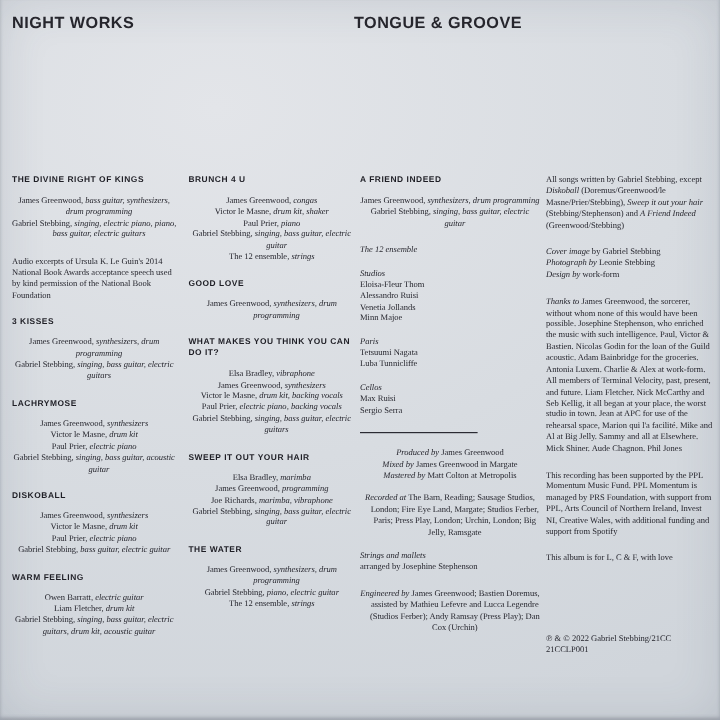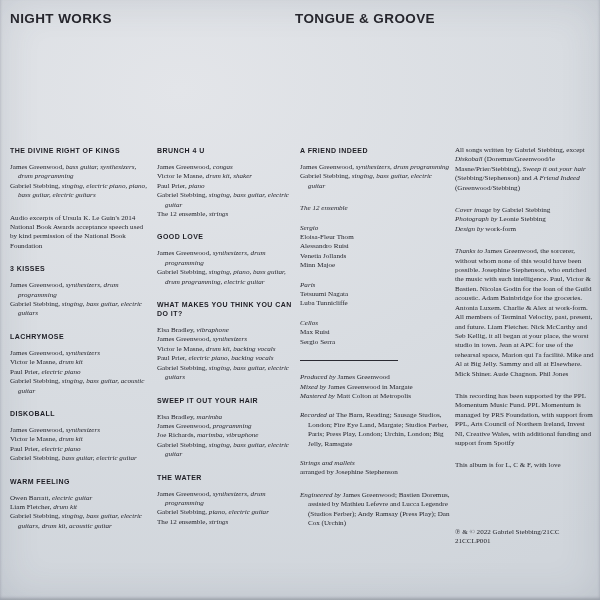--- a/index.html
+++ b/index.html
@@ -26,21 +26,21 @@
   .col2{left:157px; width:139px;}
   .col3{left:300px; width:150px;}
   .col4{left:455px; width:139px;}
   .block{margin:0 0 13px 0;}
   .heading{
     font-family:"Liberation Sans", sans-serif;
     font-weight:700; font-size:7px; letter-spacing:.45px;
     line-height:9px; color:#1e1e25; margin:0 0 8px 0;
   }
   .line{font-size:7.1px; line-height:9.4px; color:#25252d;}
-  .hang{padding-left:8px; text-indent:-8px;}
+  .hang{padding-left:8px; text-indent:-8px;text-align:center;}
   .it, .roles, .lead{font-style:italic;}
   .rule{width:98px; height:1px; background:#2a2a32; margin:3px 0 12px 0;}
   .catalog{margin-top:57px;}
   .gap-sm{margin-bottom:10px;}
 </style>
 </head>
 <body>
 
 <div id="page">
   <div class="hdr hdr-left">NIGHT WORKS</div>
@@ -85,21 +85,20 @@
         <div class="heading">BRUNCH 4 U</div>
         <div class="line hang"><span class="name">James Greenwood</span>, <span class="roles">congas</span></div>
         <div class="line hang"><span class="name">Victor le Masne</span>, <span class="roles">drum kit, shaker</span></div>
         <div class="line hang"><span class="name">Paul Prier</span>, <span class="roles">piano</span></div>
         <div class="line hang"><span class="name">Gabriel Stebbing</span>, <span class="roles">singing, bass guitar, electric guitar</span></div>
         <div class="line hang"><span class="name">The 12 ensemble</span>, <span class="roles">strings</span></div>
       </div>
       <div class="block">
         <div class="heading">GOOD LOVE</div>
         <div class="line hang"><span class="name">James Greenwood</span>, <span class="roles">synthesizers, drum programming</span></div>
-        <div class="line hang"><span class="name">Gabriel Stebbing</span>, <span class="roles">singing, piano, bass guitar, drum programming, electric guitar</span></div>
       </div>
       <div class="block">
         <div class="heading">WHAT MAKES YOU THINK YOU CAN DO IT?</div>
         <div class="line hang"><span class="name">Elsa Bradley</span>, <span class="roles">vibraphone</span></div>
         <div class="line hang"><span class="name">James Greenwood</span>, <span class="roles">synthesizers</span></div>
         <div class="line hang"><span class="name">Victor le Masne</span>, <span class="roles">drum kit, backing vocals</span></div>
         <div class="line hang"><span class="name">Paul Prier</span>, <span class="roles">electric piano, backing vocals</span></div>
         <div class="line hang"><span class="name">Gabriel Stebbing</span>, <span class="roles">singing, bass guitar, electric guitars</span></div>
       </div>
       <div class="block">
@@ -119,21 +118,21 @@
   <div class="col col3">
       <div class="block">
         <div class="heading">A FRIEND INDEED</div>
         <div class="line hang"><span class="name">James Greenwood</span>, <span class="roles">synthesizers, drum programming</span></div>
         <div class="line hang"><span class="name">Gabriel Stebbing</span>, <span class="roles">singing, bass guitar, electric guitar</span></div>
       </div>
       <div class="block gap-sm">
         <div class="line it">The 12 ensemble</div>
       </div>
       <div class="block gap-sm">
-        <div class="line it">Sergio</div>
+        <div class="line it">Studios</div>
         <div class="line">Eloisa-Fleur Thom</div>
         <div class="line">Alessandro Ruisi</div>
         <div class="line">Venetia Jollands</div>
         <div class="line">Minn Majoe</div>
       </div>
       <div class="block gap-sm">
         <div class="line it">Paris</div>
         <div class="line">Tetsuumi Nagata</div>
         <div class="line">Luba Tunnicliffe</div>
       </div>

